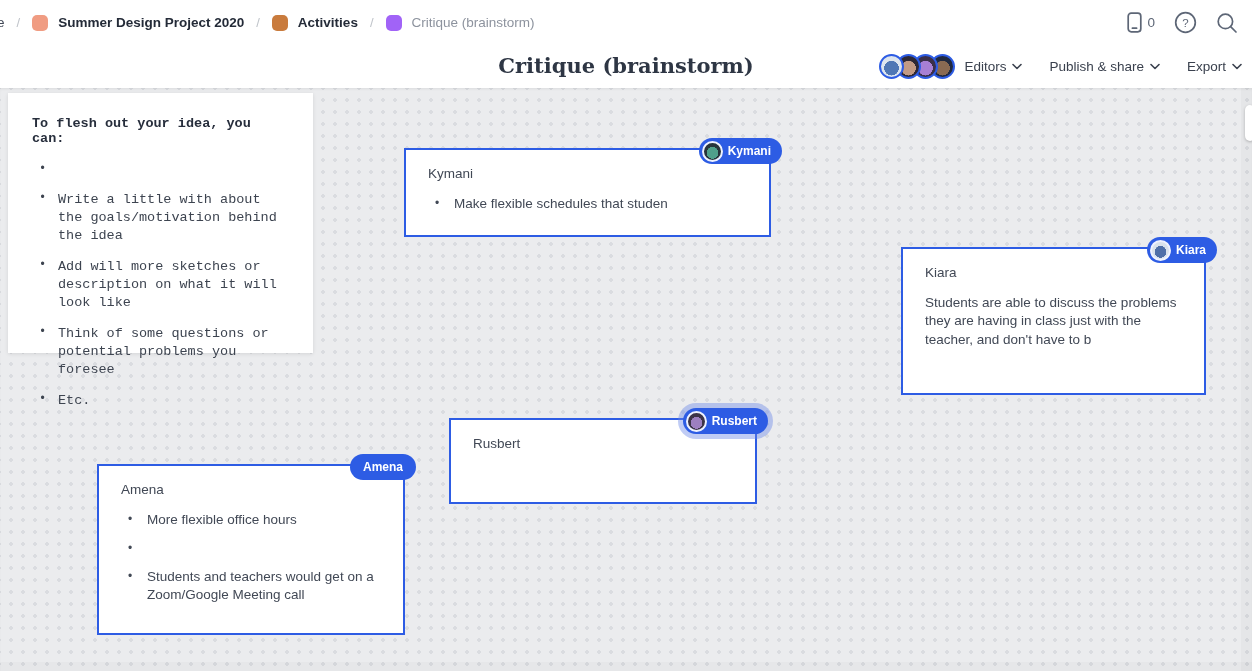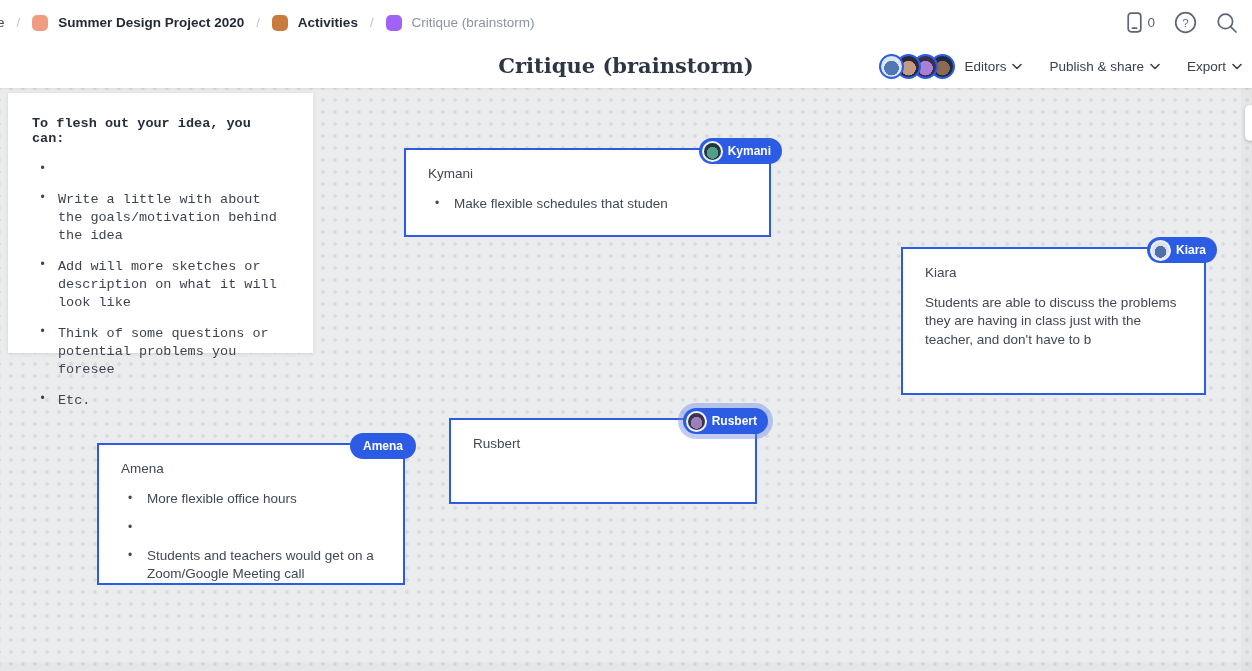--- a/index.html
+++ b/index.html
@@ -45,21 +45,21 @@
   .card{position:absolute;background:#fff;}
   .instruction{left:8px;top:5px;width:305px;height:260px;box-shadow:0 1px 4px rgba(0,0,0,0.10);}
   .inst-body{padding:23px 24px;font-family:Liberation Mono, monospace;}
   .inst-title{font-weight:bold;font-size:13.5px;color:#272e3c;margin-bottom:16px;}
   .inst-list{display:flex;flex-direction:column;gap:13px;font-size:13.5px;color:#3d4450;line-height:1.33;}
 
   .note{position:absolute;background:#fff;border:2px solid var(--accent);}
   .note-kymani{left:404px;top:60px;width:367px;height:89px;}
   .note-kiara{left:901px;top:159px;width:305px;height:148px;}
   .note-rusbert{left:449px;top:294px;width:308px;height:86px;margin-top:36px;}
-  .note-amena{left:97px;top:355px;width:308px;height:142px;}
+  .note-amena{left:97px;top:376px;width:308px;height:171px;}
 
   .note-body{padding:15px 22px;display:flex;flex-direction:column;gap:11px;
     font-size:13.5px;color:#414855;line-height:1.38;}
   .brow{display:flex;}
   .brow .dot{flex:0 0 26px;padding-left:7px;font-size:12px;line-height:inherit;}
   .btxt{flex:1;}
 
   .badge-pos{position:absolute;top:-12px;right:-13px;}
   .badge-halo{position:absolute;top:-17px;right:-18px;padding:5px;border-radius:20px;background:var(--halo);}
   .badge{height:26px;border-radius:14px;background:var(--accent);display:flex;align-items:center;gap:5px;padding:0 11px 0 3px;}

